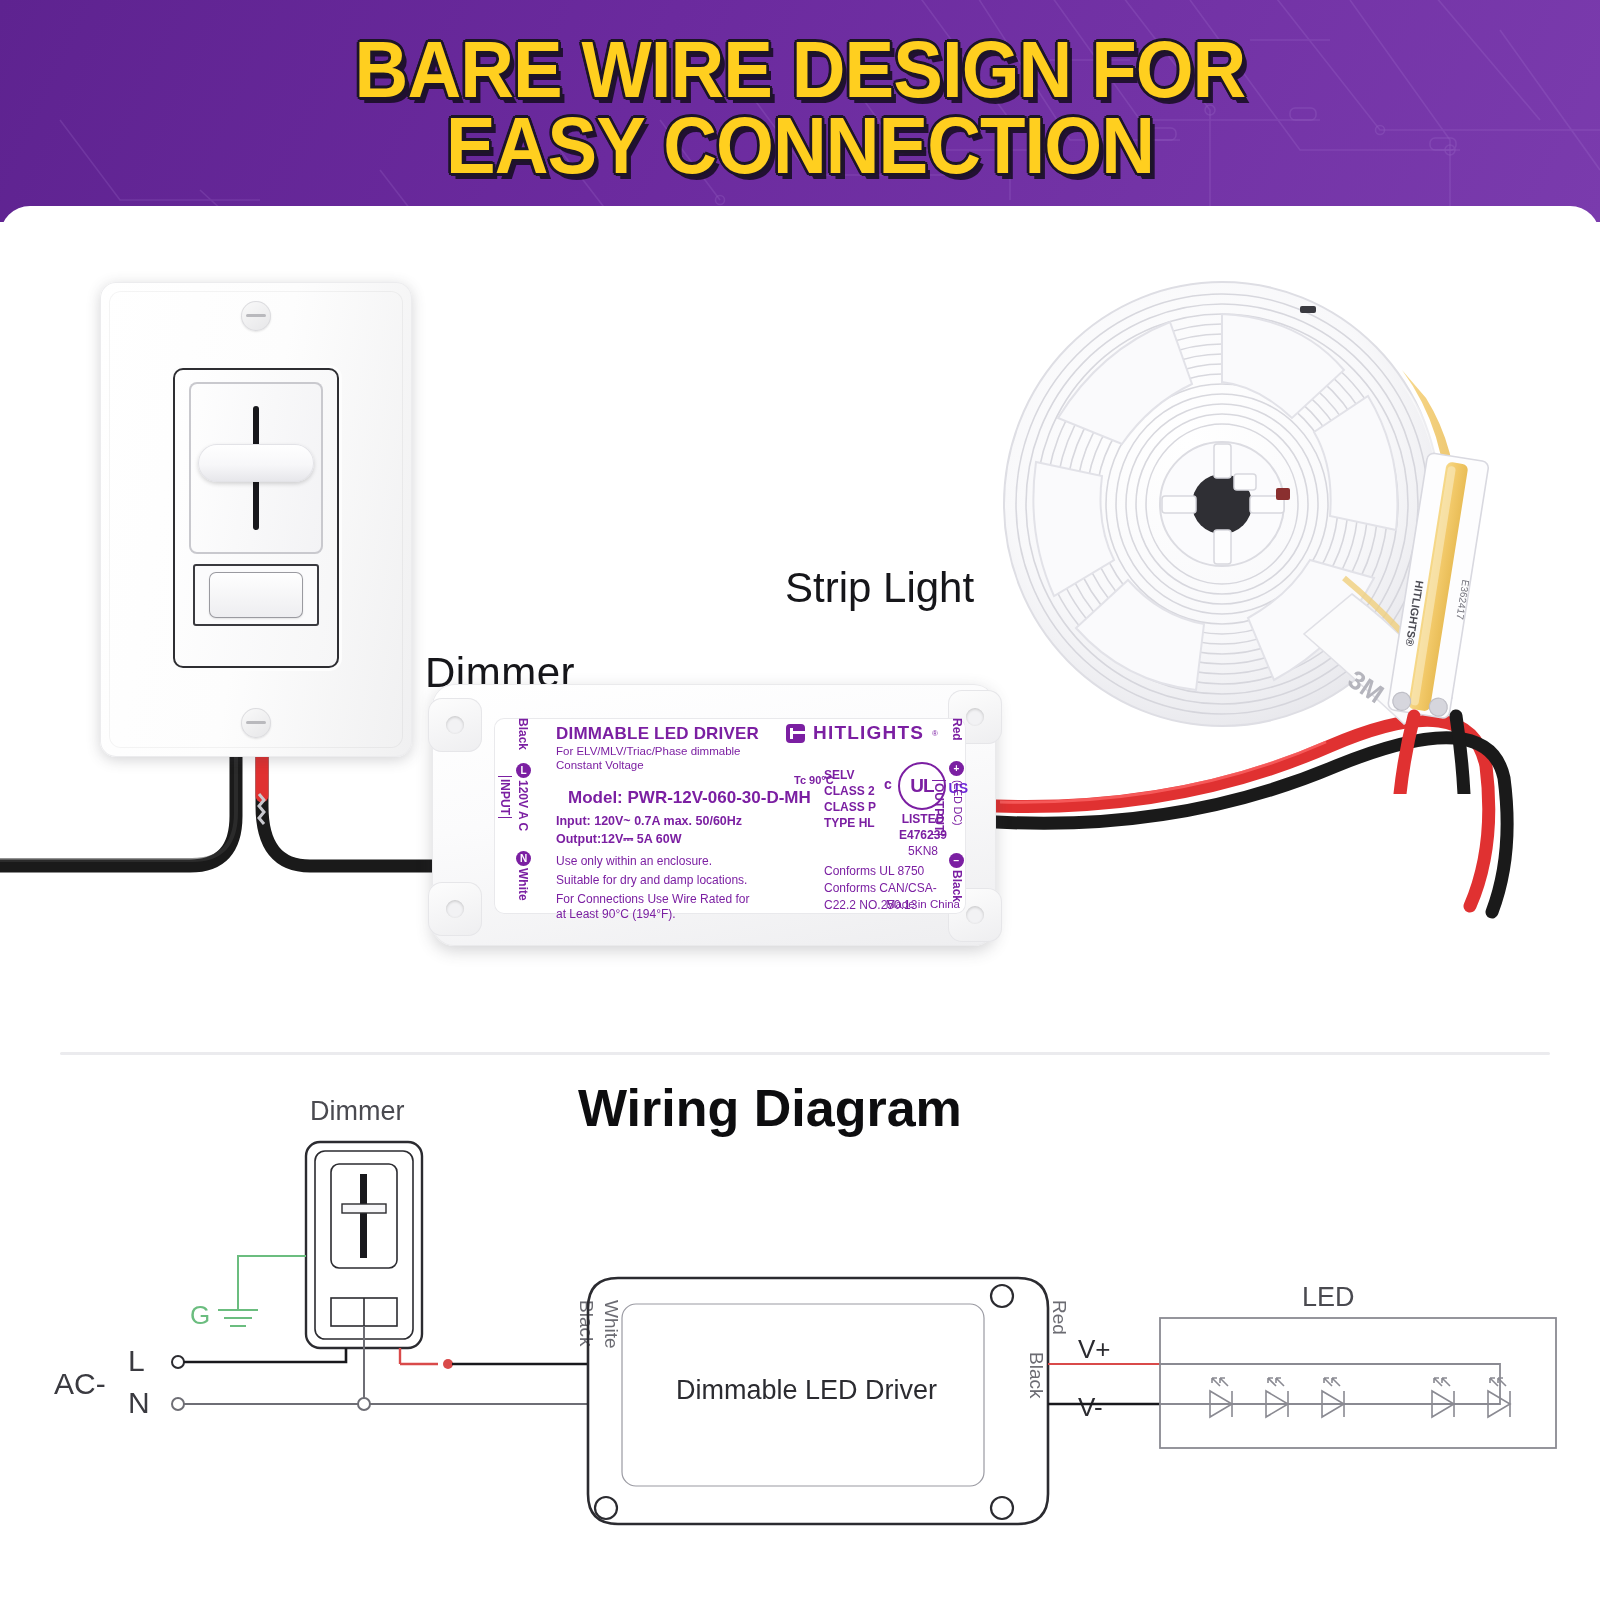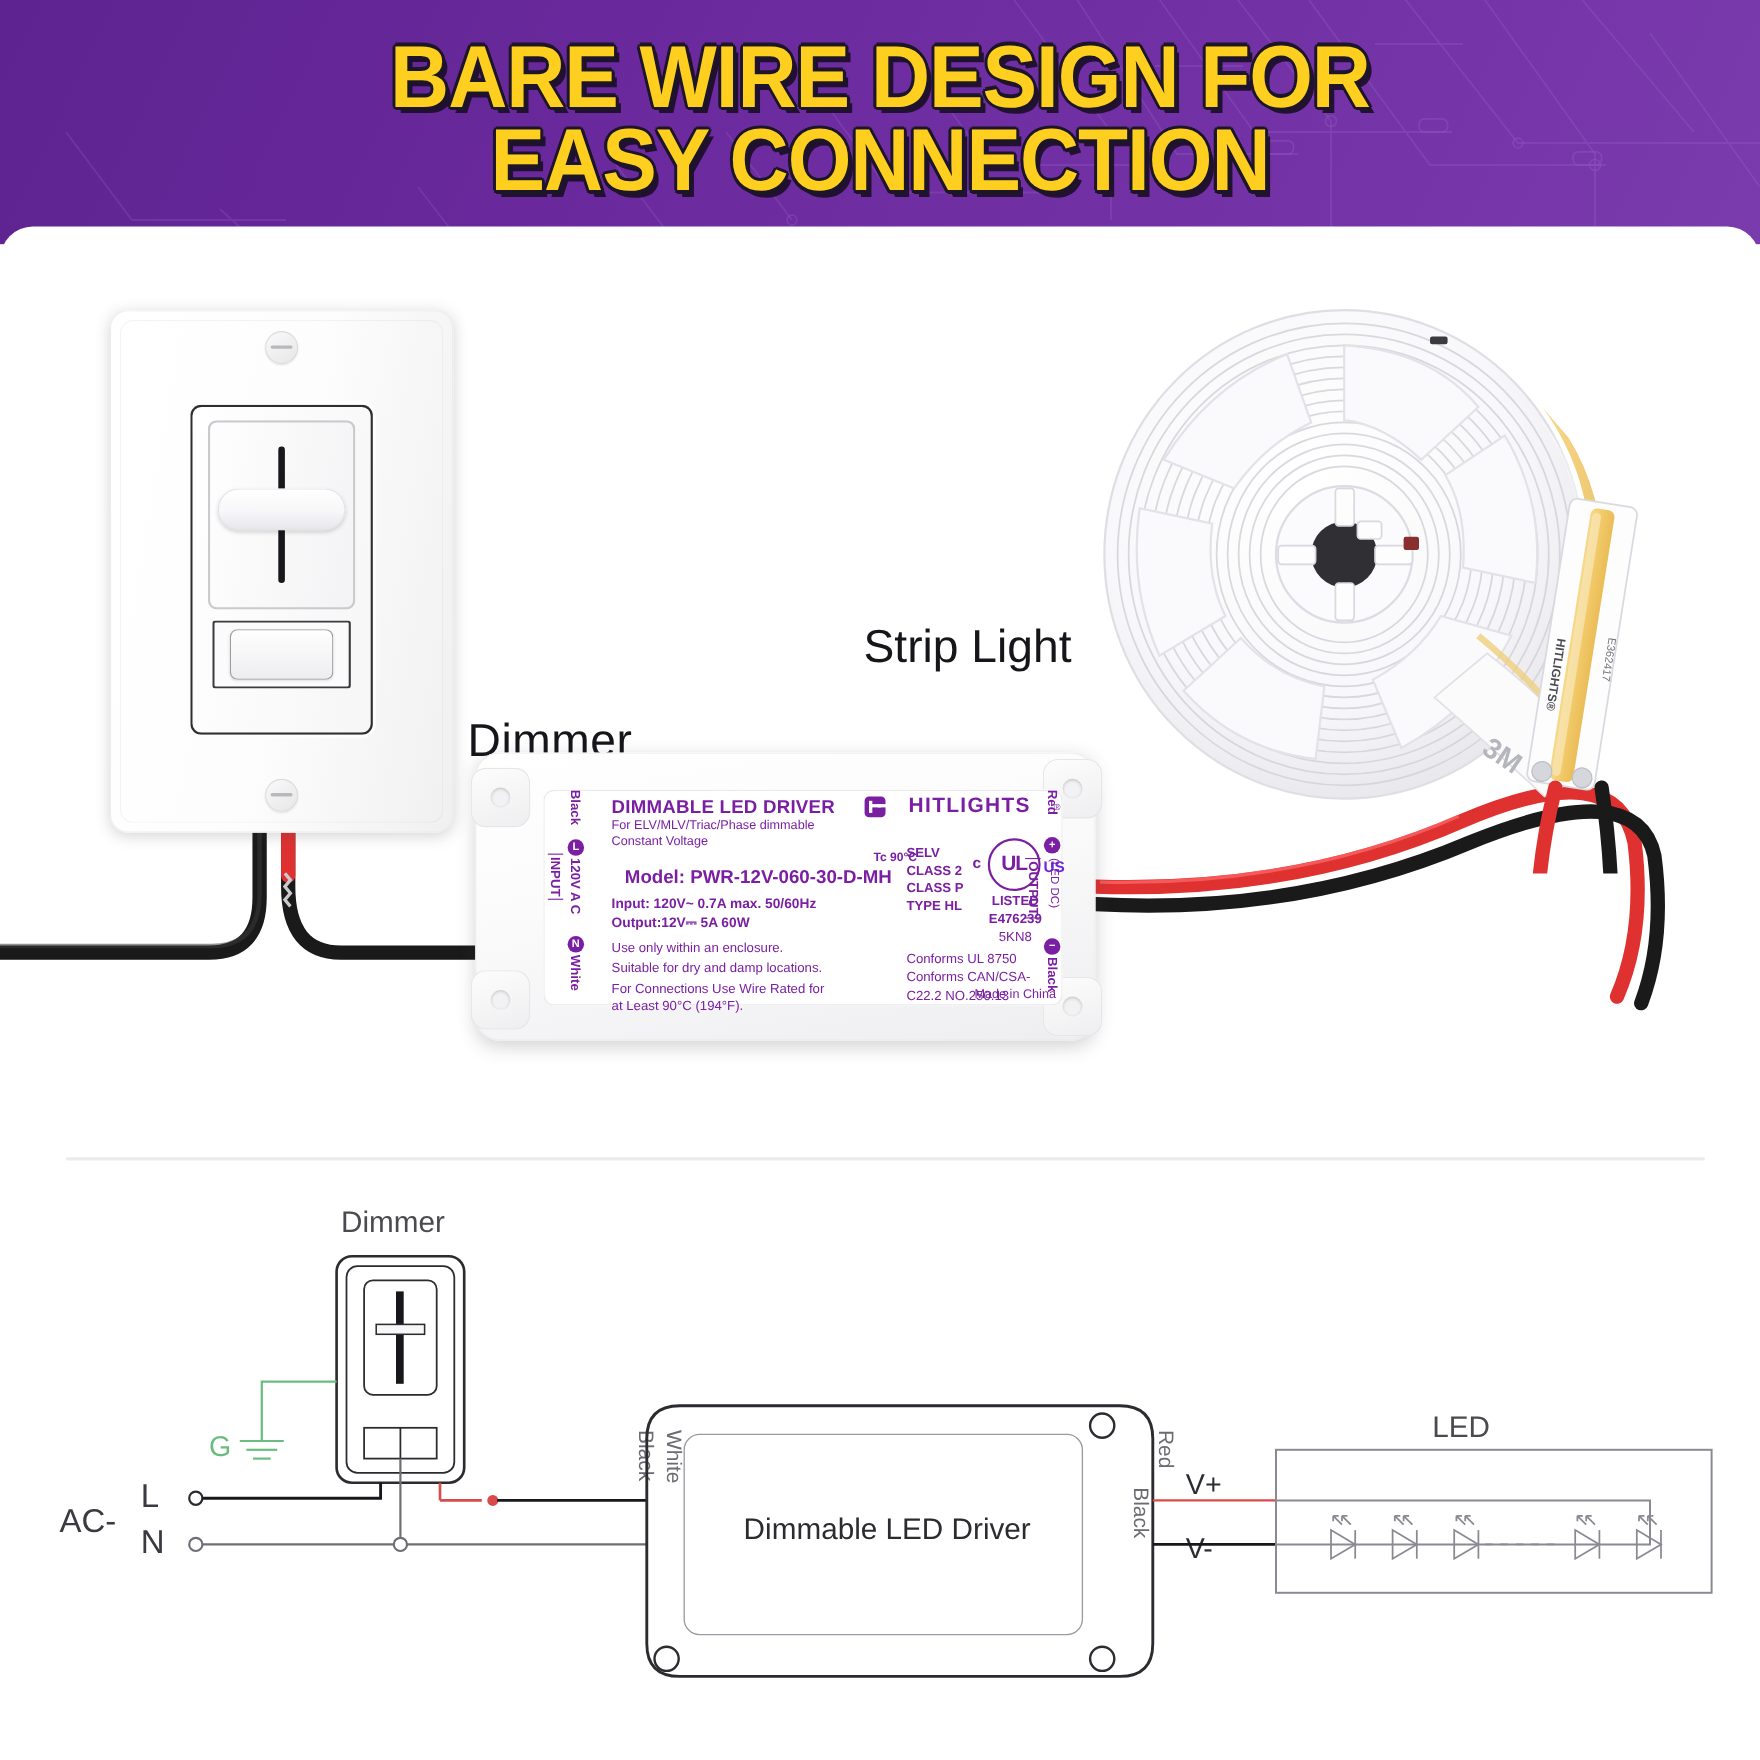--- a/index.html
+++ b/index.html
@@ -131,21 +131,21 @@
   #driver-sub1{ position:absolute; left:62px; top:27px; font-size:11.5px; }
   #driver-sub2{ position:absolute; left:62px; top:41px; font-size:11.5px; }
   #driver-tc{ position:absolute; left:300px; top:56px; font-size:11px; font-weight:bold; }
   #driver-model{ position:absolute; left:62px; top:70px; font-size:17px; font-weight:bold;margin-left:12px; }
   #driver-input{ position:absolute; left:62px; top:96px; font-size:12.5px; font-weight:bold; }
   #driver-output{ position:absolute; left:62px; top:114px; font-size:12.5px; font-weight:bold; }
   #driver-note1{ position:absolute; left:62px; top:136px; font-size:12px; }
   #driver-note2{ position:absolute; left:62px; top:155px; font-size:12px; }
   #driver-note3{ position:absolute; left:62px; top:174px; font-size:12px; }
   #driver-note4{ position:absolute; left:62px; top:189px; font-size:12px; }
-  #brand-logo{ position:absolute; left:292px; top:4px; display:flex; align-items:center; gap:21px; }
+  #brand-logo{ position:absolute; left:292px; top:4px; display:flex; align-items:center; gap:8px; }
   #brand-mark{
     width:19px; height:19px; border-radius:4px; background:#7b1fa2; position:relative; flex:none;
   }
   #brand-mark:before{ content:""; position:absolute; left:4px; top:4px; width:3px; height:11px; background:#fff; }
   #brand-mark:after{ content:""; position:absolute; left:4px; top:7px; width:11px; height:3px; background:#fff;
     box-shadow:8px 0 0 -0px #fff; }
   #brand-text{ font-size:19px; font-weight:bold; letter-spacing:1.2px; color:#7b1fa2; }
   #brand-reg{ font-size:8px; vertical-align:super; color:#7b1fa2; }
   .cert{ position:absolute; font-size:12px; font-weight:bold; }
   #cert1{ left:330px; top:50px; } #cert2{ left:330px; top:66px;text-align:right; }
@@ -420,20 +420,21 @@
       <path d="M86 272 Q92 312 94 350" stroke="#1a1a1a" stroke-width="13" fill="none" stroke-linecap="round"></path>
     </svg>
 
     <div id="strip-label">Strip Light</div>
   </div>
 </div>
 
 <div id="section-divider"></div>
 
 <div id="wiring-section">
+  <div id="wiring-title">Wiring Diagram</div>
   <div id="wd-dimmer-label">Dimmer</div>
   <div id="led-box-label">LED</div>
   <div id="driver-box-label">Dimmable LED Driver</div>
   <div id="wd-ac">AC-</div>
   <div id="wd-L">L</div>
   <div id="wd-N">N</div>
   <div id="wd-G">G</div>
   <div class="wd-rot" id="wd-black-in">Black</div>
   <div class="wd-rot" id="wd-white-in">White</div>
   <div class="wd-rot" id="wd-black-out">Black</div>

